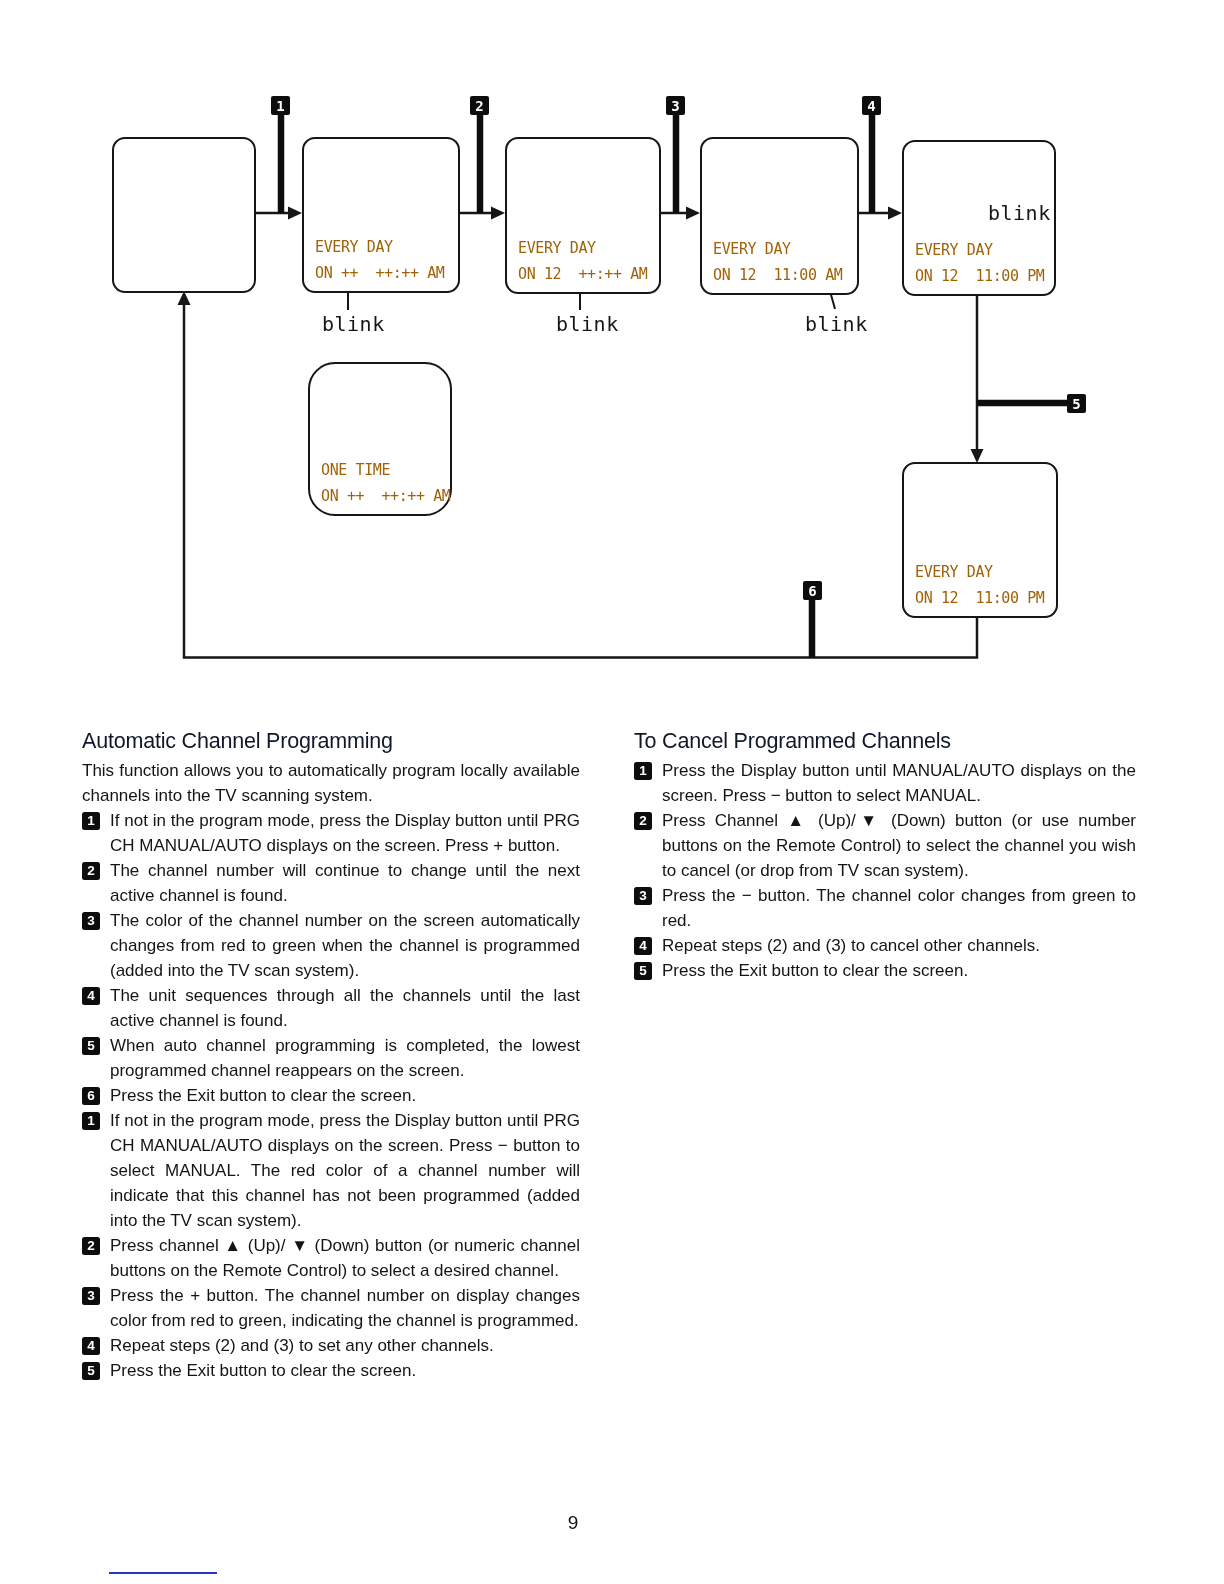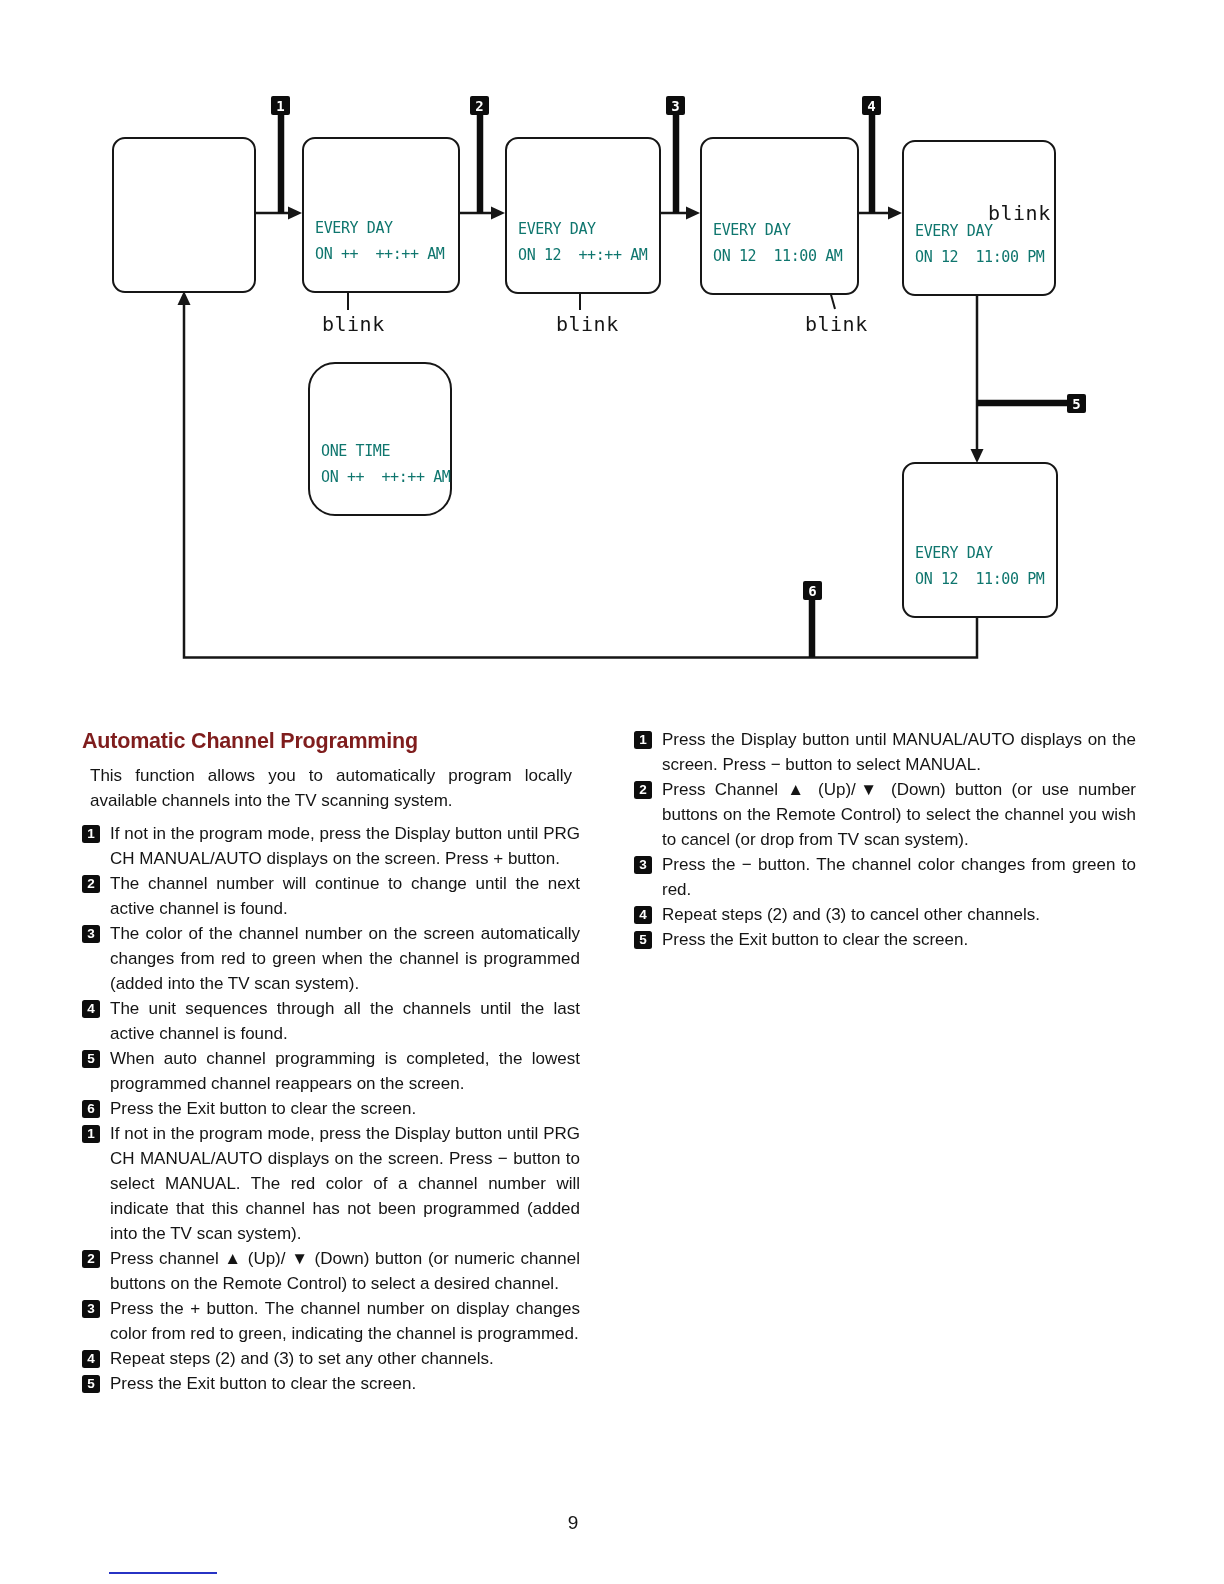--- a/index.html
+++ b/index.html
@@ -10,45 +10,45 @@
     color:#141414;
   }
 
   
   .diagram { position:absolute; left:0; top:0; width:1224px; height:700px; }
   .diagram svg { position:absolute; left:0; top:0; }
   .screen {
     position:absolute; border:2.5px solid #161616; border-radius:13px; background:#fff;
   }
   .screen-text {
-    position:absolute; left:11px; bottom:24px;
+    position:absolute; left:11px; bottom:5px;
     font-family:"DejaVu Sans Mono","Liberation Mono",monospace;
-    font-size:15px; line-height:26px; letter-spacing:-0.4px; white-space:pre; color:#0f766e;
+    font-size:15px; line-height:26px; letter-spacing:-0.4px; white-space:pre; color:#a16207;
   }
   .blink {
     position:absolute;
     font-family:"DejaVu Sans Mono","Liberation Mono",monospace;
     font-size:20px; letter-spacing:0.5px; color:#161616;
   }
   .dmarker {
     position:absolute; width:19px; height:19px; background:#0d0d0d; color:#ffffff;
     font-family:"DejaVu Sans Mono","Liberation Mono",monospace;
     font-size:14px; font-weight:bold; border-radius:2px;
     display:flex; align-items:center; justify-content:center;
   }
 
   
   .col { position:absolute; font-size:17px; line-height:25px; }
   .col-left  { left:82px;  top:727px; width:498px; }
   .col-right { left:634px; top:727px; width:502px; }
   h2 {
-    font-size:21.5px; line-height:28px; font-weight:bold;
-    margin:0 0 3px 0; letter-spacing:-0.2px; color:#7f1d1d;
-  }
-  .intro { margin:8px; text-align:justify; }
+    font-size:21.5px; line-height:28px; font-weight:normal;
+    margin:0 0 3px 0; letter-spacing:-0.2px; color:#0f172a;
+  }
+  .intro { margin:0; text-align:justify; }
   .step { display:flex; }
   .step-marker {
     flex:0 0 auto; width:18px; height:18px; margin:3.5px 10px 0 0;
     background:#0d0d0d; color:#fff; border-radius:2.5px;
     font-size:13.5px; font-weight:bold;
     display:flex; align-items:center; justify-content:center;
   }
   .step-text { flex:1; text-align:justify; }
   .manual-gap { margin-top:27px; }
   .note { margin:29px 0 0 0; text-align:justify; }
@@ -197,20 +197,21 @@
       <span class="step-marker">4</span>
       <span class="step-text">Repeat steps (2) and (3) to set any other channels.</span>
     </div>
     <div class="step">
       <span class="step-marker">5</span>
       <span class="step-text">Press the Exit button to clear the screen.</span>
     </div>
   </div>
 
   <div class="col col-right">
+    <h2>To Cancel Programmed Channels</h2>
 
     <div class="step">
       <span class="step-marker">1</span>
       <span class="step-text">Press the Display button until MANUAL/AUTO displays on the screen. Press − button to select MANUAL.</span>
     </div>
     <div class="step">
       <span class="step-marker">2</span>
       <span class="step-text">Press Channel ▲ (Up)/▼ (Down) button (or use number buttons on the Remote Control) to select the channel you wish to cancel (or drop from TV scan system).</span>
     </div>
     <div class="step">

